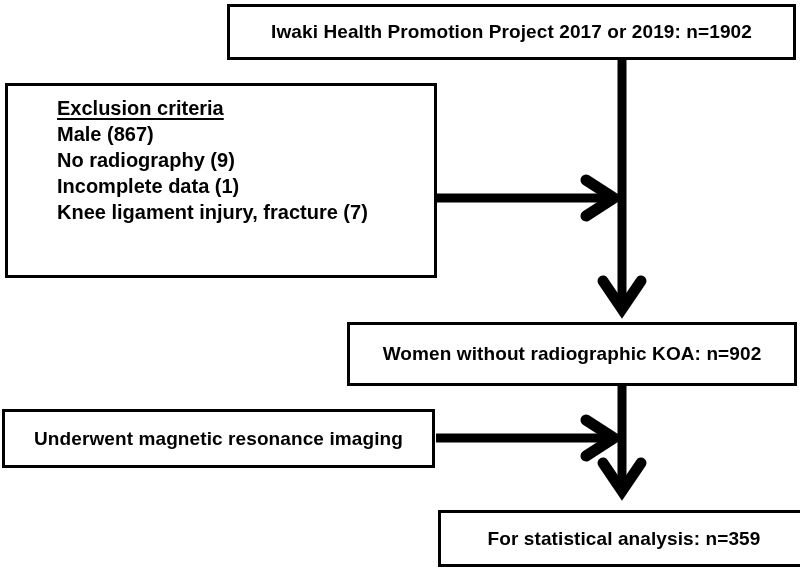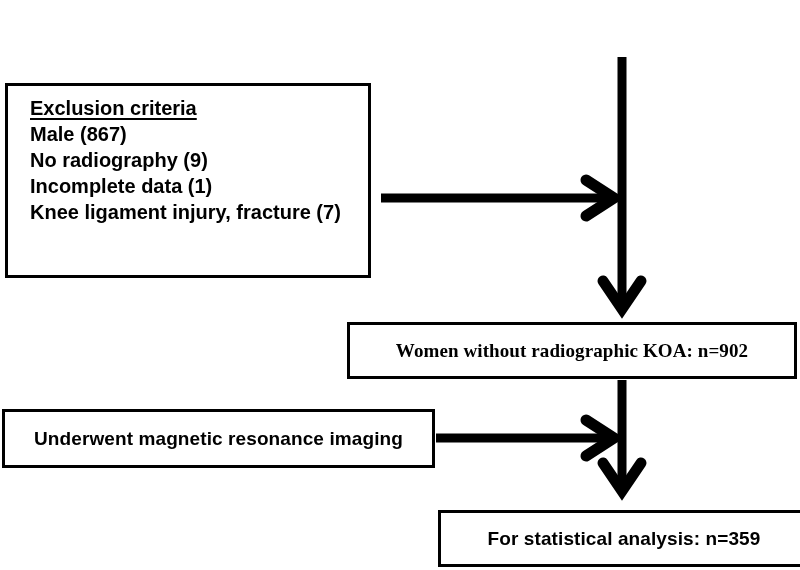--- a/index.html
+++ b/index.html
@@ -34,26 +34,26 @@
   }
   .box.center {
     display: flex;
     align-items: center;
     justify-content: center;
     text-align: center;
     font-size: 19px;
     letter-spacing: 0.1px;
   }
   .box-project   { left: 227px; top: 4px;   width: 569px; height: 56px; }
-  .box-nokoa     { left: 347px; top: 322px; width: 450px; height: 57px; font-family: Liberation Serif, serif; }
+  .box-nokoa     { left: 347px; top: 322px; width: 450px; height: 64px; }
   .box-mri       { left: 2px;   top: 409px; width: 433px; height: 59px; }
   .box-analysis  { left: 438px; top: 510px; width: 372px; height: 57px; }
   .box-exclusion {
-    left: 5px; top: 83px; width: 366px; height: 195px;
-    padding: 9px 8px 8px 22px;
+    left: 5px; top: 83px; width: 432px; height: 195px;
+    padding: 9px 8px 8px 49px;
     font-size: 20px;
     line-height: 26px;
   }
   .box-exclusion .excl-title {
     text-decoration: underline;
     text-underline-offset: 3px;
   }
 </style>
 </head>
 <body>
@@ -76,20 +76,23 @@
       <line x1="622" y1="380" x2="622" y2="489" stroke-width="9"></line>
       <polyline points="603,463 622,491 641,463" stroke-width="11" stroke-linecap="round" stroke-linejoin="miter"></polyline>
     </g>
 
     <g stroke="#000000" fill="none">
       <line x1="436" y1="438" x2="609" y2="438" stroke-width="9"></line>
       <polyline points="586,420 614,438 586,456" stroke-width="11" stroke-linecap="round" stroke-linejoin="miter"></polyline>
     </g>
   </svg>
 
+  <div class="box center box-project">
+    <span>Iwaki Health Promotion Project 2017 or 2019: n=1902</span>
+  </div>
 
   <div class="box box-exclusion">
     <div class="excl-title">Exclusion criteria</div>
     <div class="excl-item">Male (867)</div>
     <div class="excl-item">No radiography (9)</div>
     <div class="excl-item">Incomplete data (1)</div>
     <div class="excl-item">Knee ligament injury, fracture (7)</div>
   </div>
 
   <div class="box center box-nokoa">

